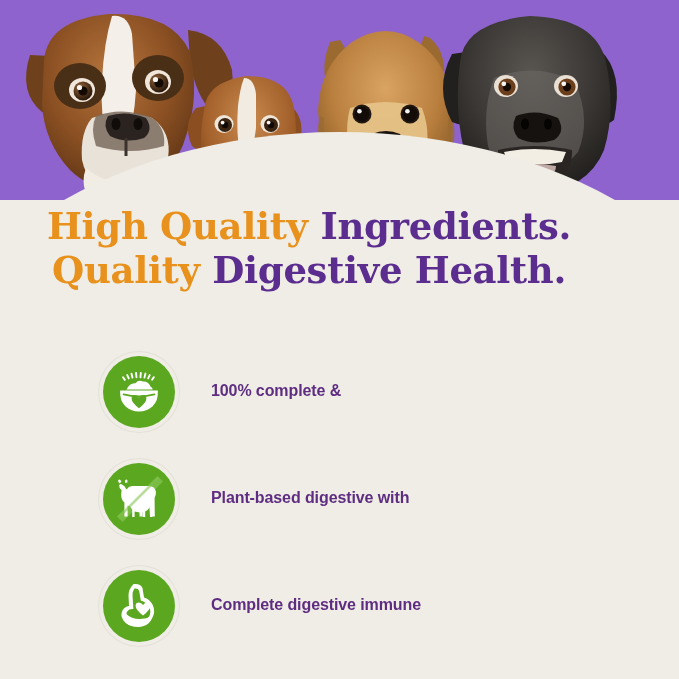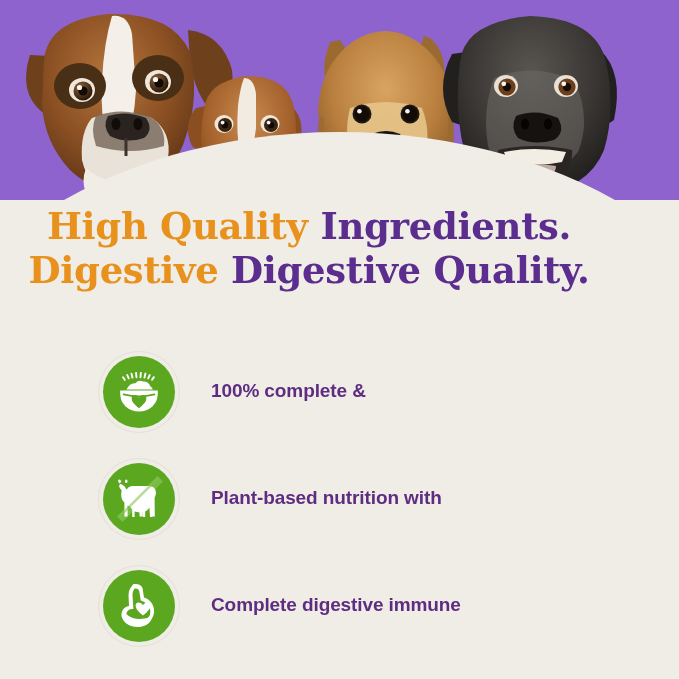--- a/index.html
+++ b/index.html
@@ -60,21 +60,21 @@
     border-radius:50%;
     background:#5BA820;
     box-shadow:0 0 0 4px #EFEDE6, 0 0 0 5px #E4E1D7;
     display:flex; align-items:center; justify-content:center;
     position:relative;
   }
   .f-icon svg{ display:block; }
   .f-text{
     margin-left:36px;
     color:#5E2D82;
-    font-size:19px;
+    font-size:16px;
     font-weight:bold;
     line-height:1.28;
     letter-spacing:-0.1px;
   }
   .f-text span{ display:block; white-space:nowrap; }
 </style>
 </head>
 <body>
 
 <div class="hero">
@@ -224,22 +224,22 @@
 
   <div class="hero-curve"></div>
 </div>
 
 <div class="headline">
   <div class="hl-line">
     <span class="hl-orange">High Quality</span>
     <span class="hl-purple">Ingredients.</span>
   </div>
   <div class="hl-line">
-    <span class="hl-orange">Digestive</span>
-    <span class="hl-purple">Digestive Quality.</span>
+    <span class="hl-orange">Quality</span>
+    <span class="hl-purple">Digestive Health.</span>
   </div>
 </div>
 
 <div class="features">
 
   <div class="feature">
     <div class="f-icon">
       <svg width="50" height="50" viewBox="0 0 50 50" aria-hidden="true">
         <g fill="#FFFFFF">
 
@@ -290,21 +290,21 @@
                    L17.8 32 Q17.8 35.6 20.2 37.6 L20.2 45 L22.6 45 L22.6 39.6
                    Q26.4 40.8 30.8 40.2 L30.8 45 L33.2 45 L33.2 39.6
                    Q36.4 38 37.4 35.2 L38 45 L40.4 45 L40.2 33.4
                    Q41.4 30.6 40.6 28.2 Q39.6 25.6 35.8 25.4 L26.2 25.4 Q23.4 25.6 22 28 Z"></path>
         </g>
 
         <path d="M46.5 5.5 L7 45" stroke="#7FC04A" stroke-width="2.6" opacity=".55" fill="none"></path>
       </svg>
     </div>
     <div class="f-text">
-      <span>Plant-based nutrition with</span>
+      <span>Plant-based digestive with</span>
     </div>
   </div>
 
   <div class="feature">
     <div class="f-icon">
       <svg width="52" height="52" viewBox="0 0 52 52" aria-hidden="true">
         <g fill="#FFFFFF">
 
           <path d="M20.5 4 Q27.5 3.2 29.5 8 L31 17.5 Q36.5 19 39.5 24.5
                    Q43 31.5 39 38.5 Q34.5 46 25 46.5 Q15 47 10.5 40.5

